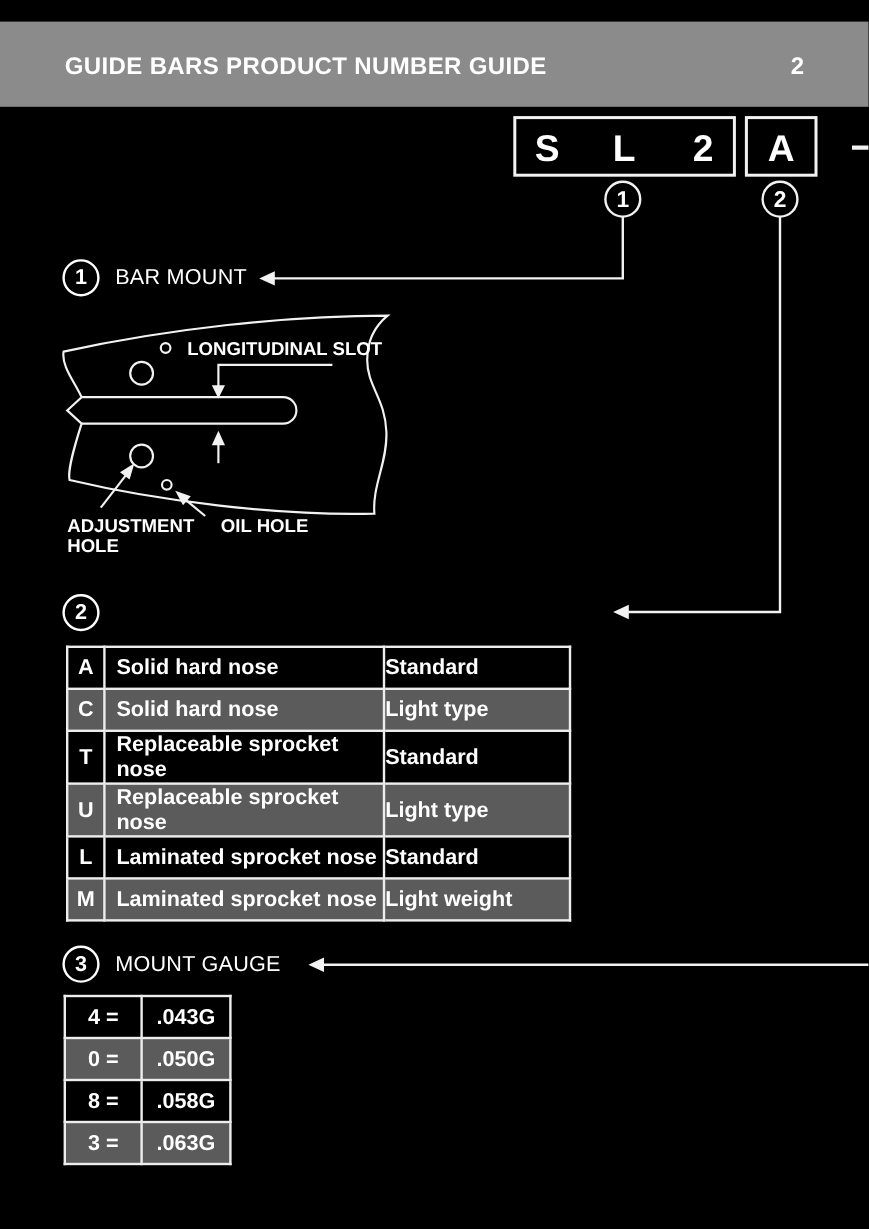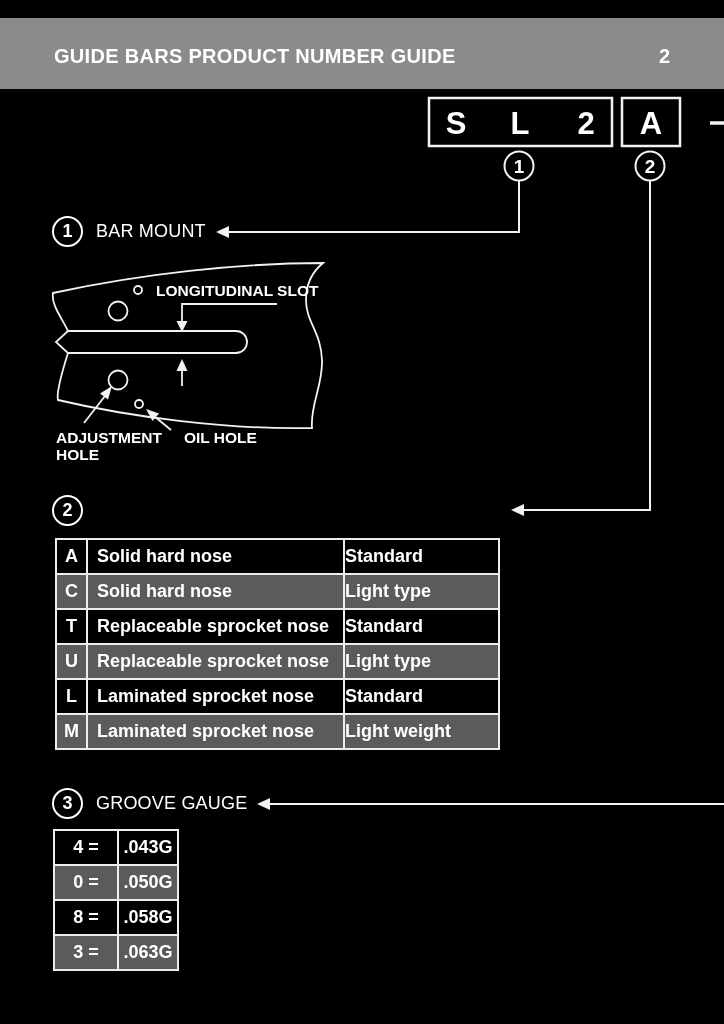--- a/index.html
+++ b/index.html
@@ -34,24 +34,24 @@
     display:flex; align-items:center; justify-content:center;
     font-size:18px; font-weight:bold; flex:0 0 auto;
   }
   .heading .lbl { margin-left:13px; font-size:18px; font-weight:normal; letter-spacing:0.2px; white-space:nowrap; }
   
   .tbl { position:absolute; border-collapse:collapse; font-weight:bold; font-size:18px; color:#fff; }
   .tbl td { border:2px solid #ededed; height:35px; box-sizing:border-box; padding:0; }
   .row-dark td { background:#000; }
   .row-gray td { background:#5b5b5b; }
   #type-table td.c1 { width:31px; text-align:center; }
-  #type-table td.c2 { width:257px; padding-left:9px; }
+  #type-table td.c2 { width:233px; padding-left:9px; }
   #type-table td.c3 { width:155px; padding-left:0; }
   #groove-table td.g1 { width:64px; text-align:center; }
-  #groove-table td.g2 { width:60px; text-align:center; }
+  #groove-table td.g2 { width:74px; text-align:center; }
 </style>
 </head>
 <body>
 
 <div id="page">
 
   <div id="header-bar">
     <span class="title">GUIDE BARS PRODUCT NUMBER GUIDE</span>
     <span class="pagenum">2</span>
   </div>
@@ -125,21 +125,21 @@
 
   <div class="heading" style="left:52px; top:216px;">
     <span class="circ">1</span>
     <span class="lbl">BAR MOUNT</span>
   </div>
   <div class="heading" style="left:52px; top:495px;">
     <span class="circ">2</span>
   </div>
   <div class="heading" style="left:52px; top:788px;">
     <span class="circ">3</span>
-    <span class="lbl">GROOVE GAUGE</span>
+    <span class="lbl">MOUNT GAUGE</span>
   </div>
 
   <table id="type-table" class="tbl" style="left:55px; top:538px;">
     <tbody>
       <tr class="row-dark">
         <td class="c1">A</td>
         <td class="c2">Solid hard nose</td>
         <td class="c3">Standard</td>
       </tr>
       <tr class="row-gray">

